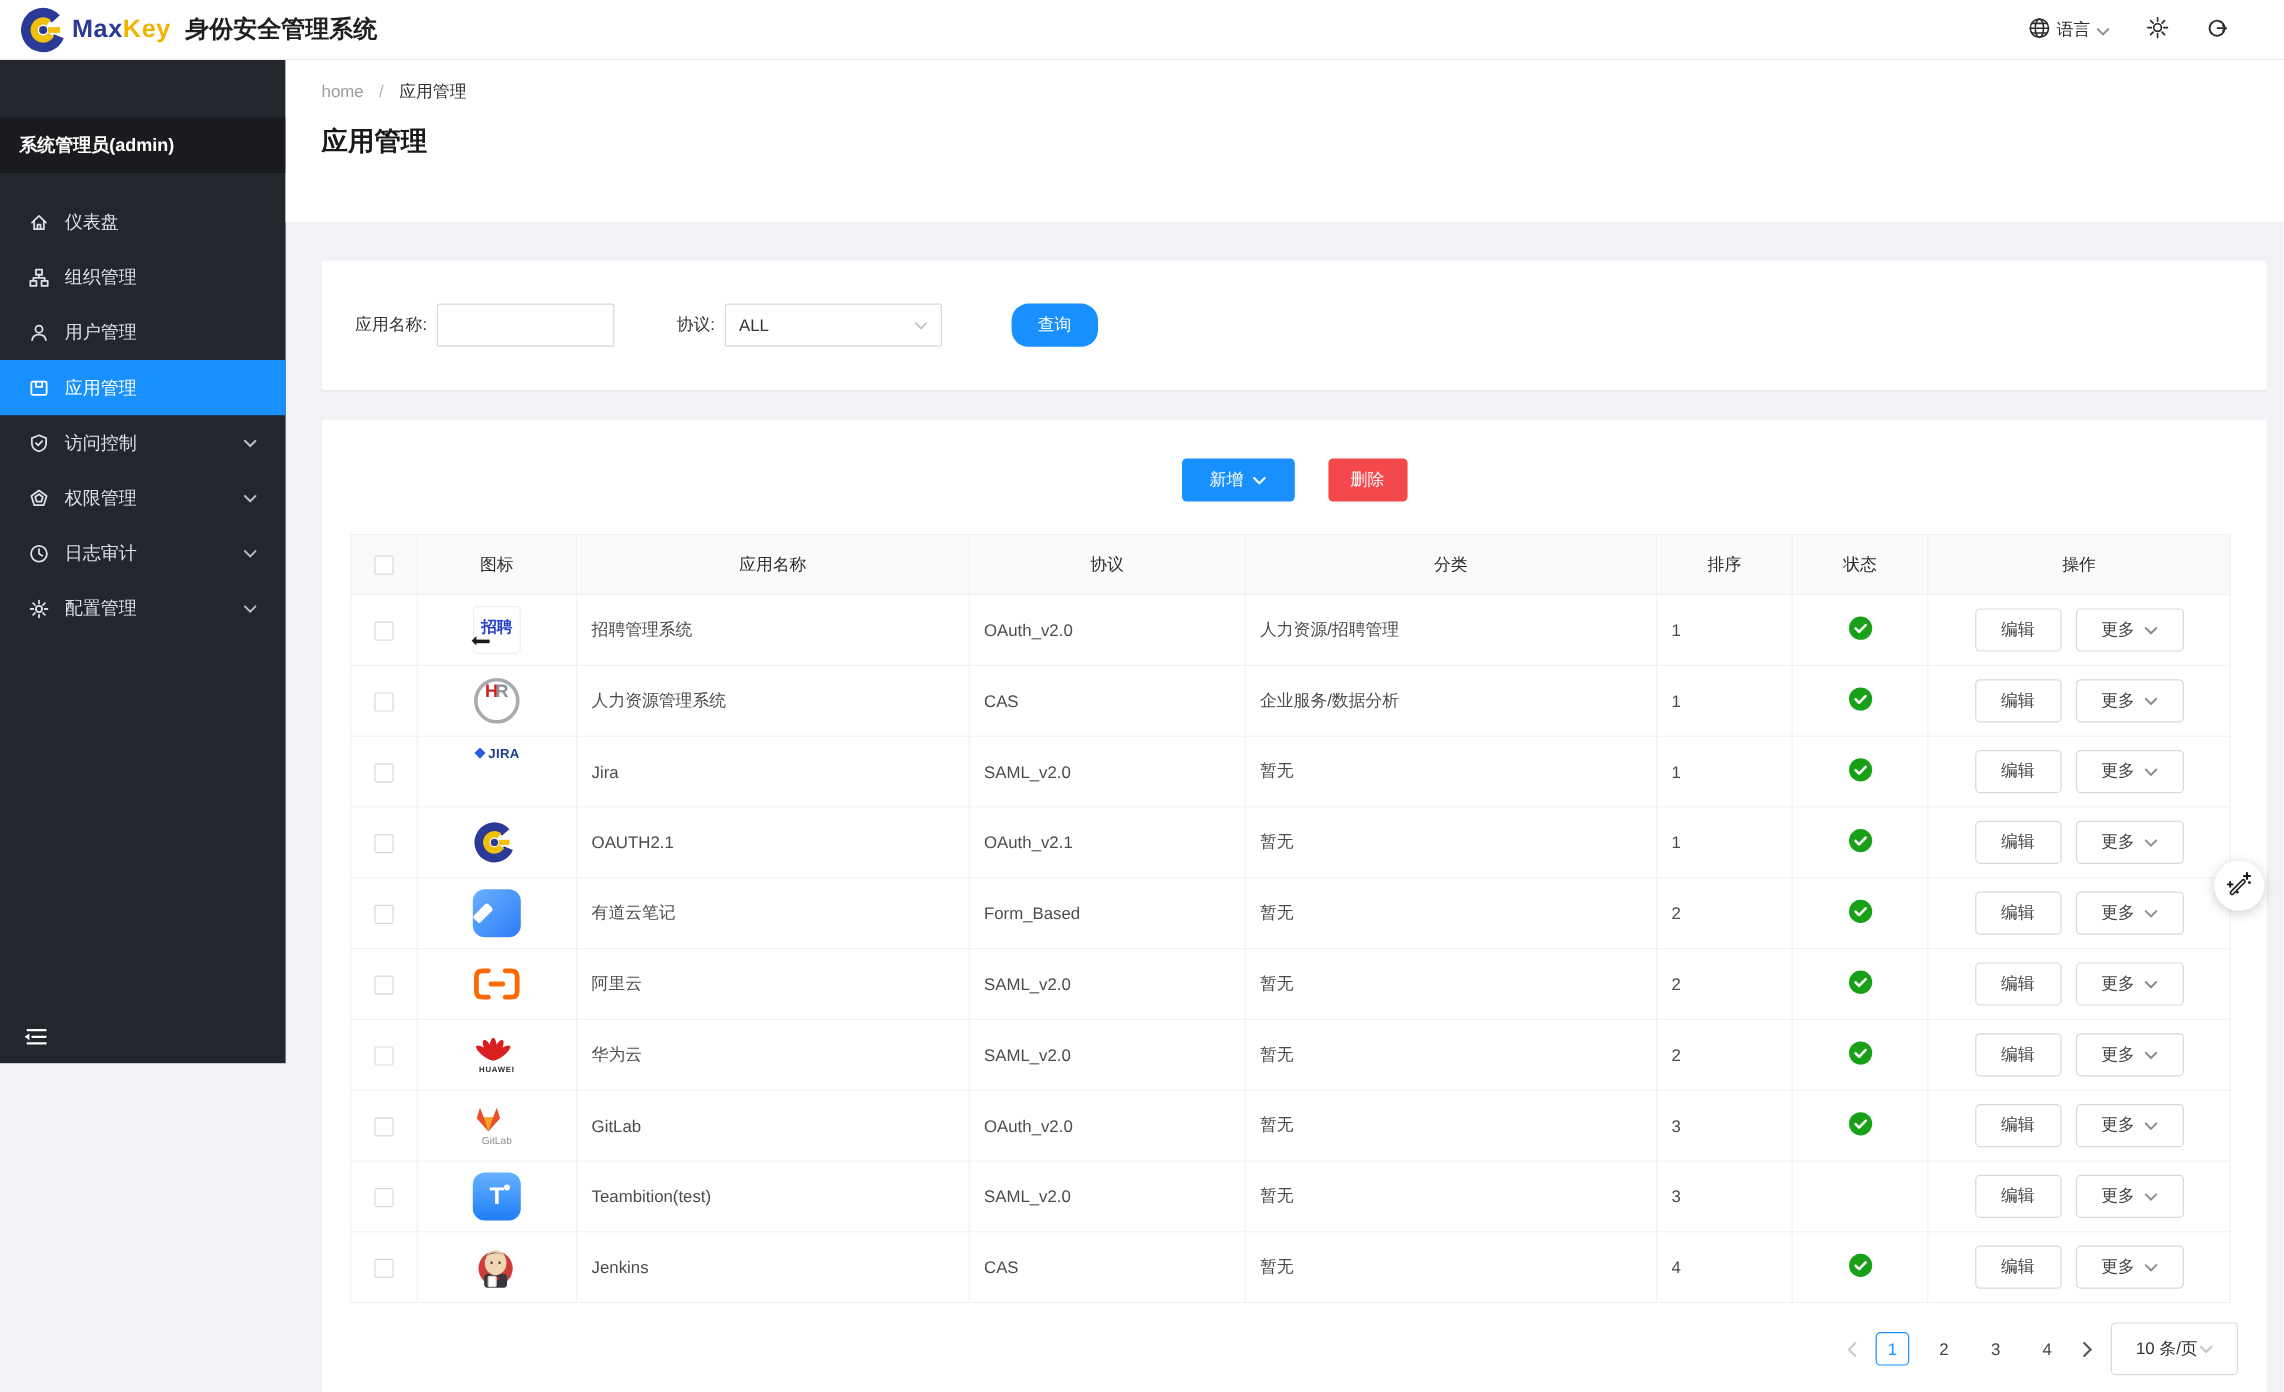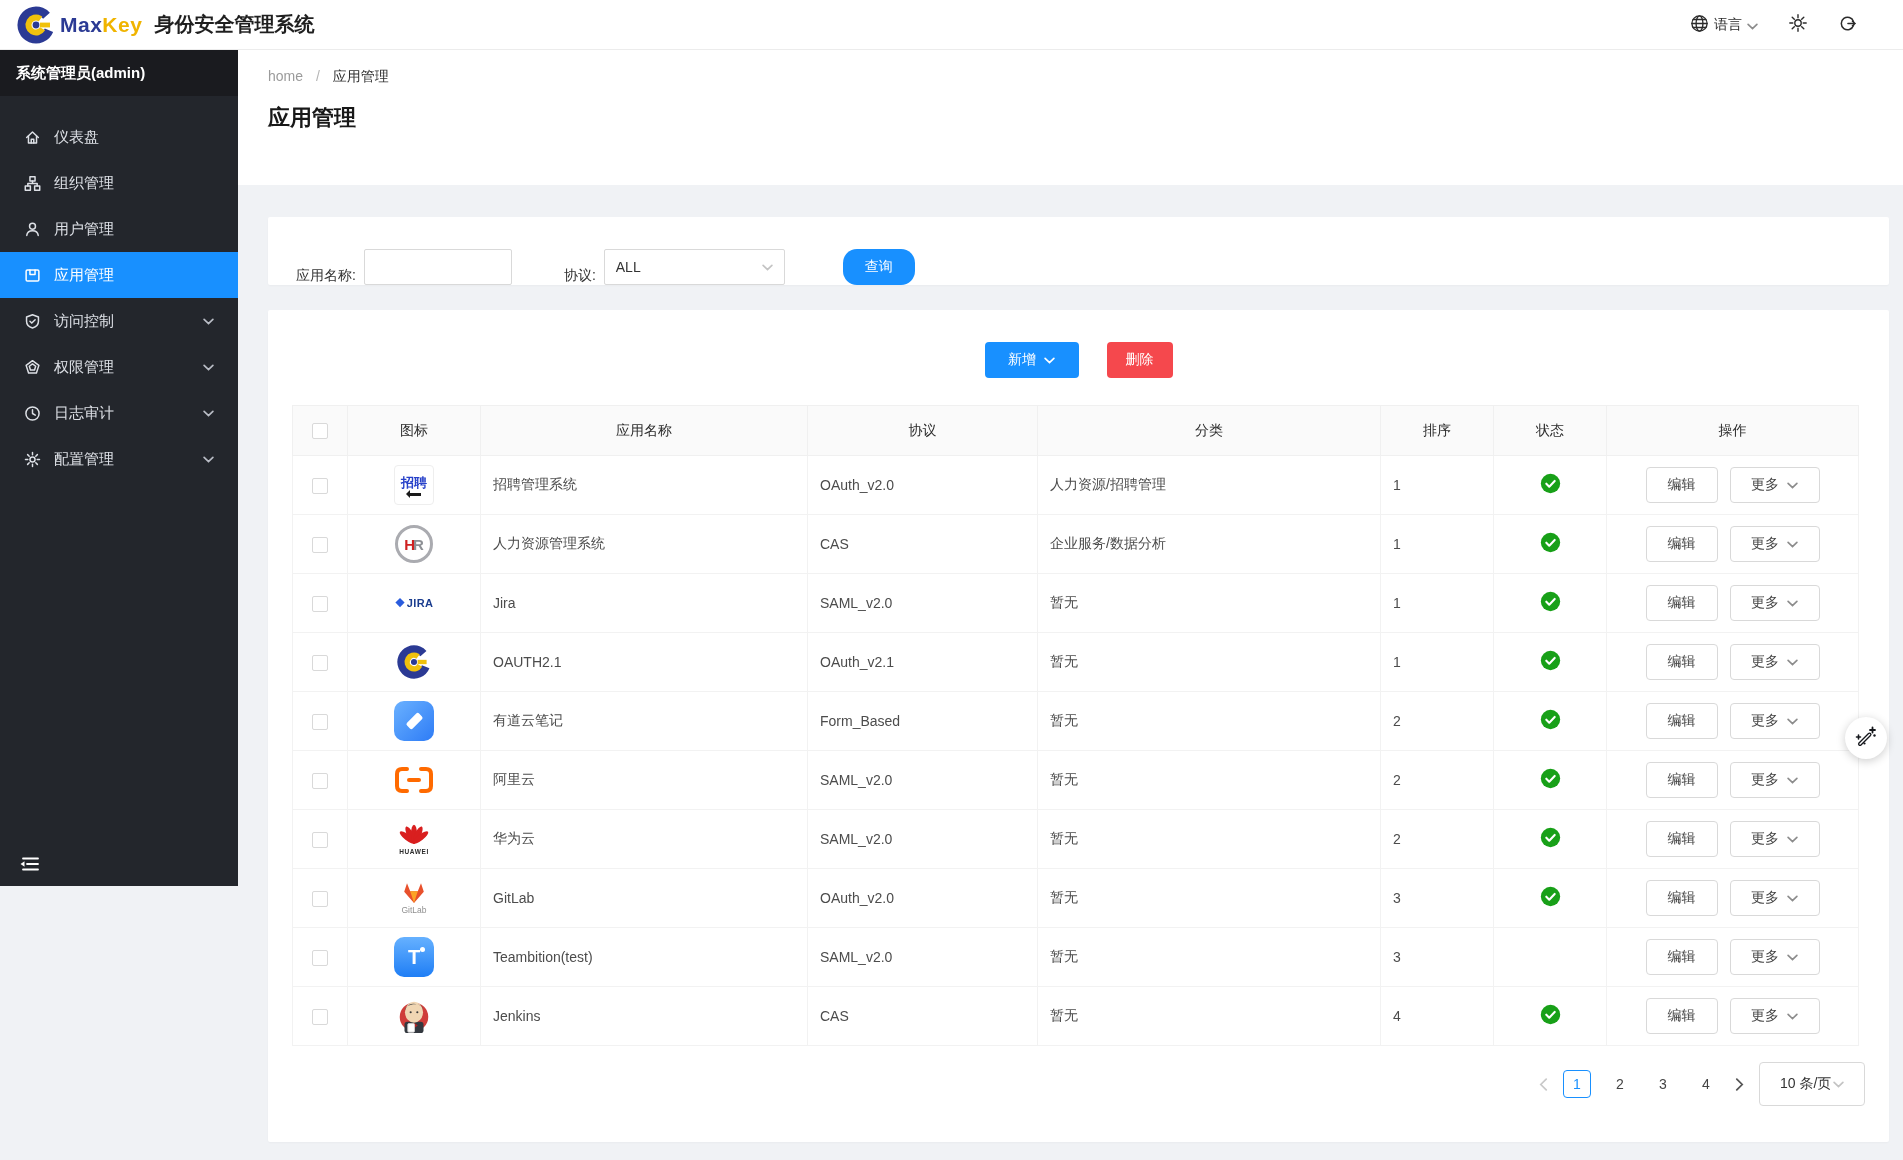--- a/index.html
+++ b/index.html
@@ -15,42 +15,42 @@
   .brand-max { color:#2b3a94; } .brand-key { color:#f0b400; }
   .brand-suffix { font-size:20px; font-weight:bold; color:#1f1f1f; margin-left:8px; }
   .top-actions { margin-left:auto; display:flex; align-items:center; gap:30px; padding-right:46px; color:#2b2b2b; }
   .lang-btn { display:flex; align-items:center; gap:5px; cursor:pointer; }
   .lang-btn .chev { color:#8c8c8c; }
   .icon-btn { display:flex; align-items:center; cursor:pointer; }
 
   
   .sidebar { position:absolute; left:0; top:50px; width:238px; height:836px; background:#23262c; }
   .side-user { height:46px; background:#1a1b1f; color:#fff; font-weight:bold; font-size:15px;
-               display:flex; align-items:center; padding-left:16px; }
+               display:flex; align-items:center; padding-left:16px;margin-top:48px; }
   .side-nav { padding-top:18px; }
   .side-item { height:46px; display:flex; align-items:center; padding:0 24px; color:#dde0e6; cursor:pointer; }
   .side-item .s-icon { width:17px; height:17px; display:flex; align-items:center; margin-right:13px; color:#dde0e6; }
   .side-item .s-label { font-size:15px; }
   .side-item .s-chev { margin-left:auto; color:#b9bdc6; display:flex; }
   .side-item.active { background:#1890ff; color:#fff; }
   .side-item.active .s-icon { color:#fff; }
   .side-collapse { position:absolute; left:18px; bottom:10px; width:26px; height:24px; color:#fff;
                    display:flex; align-items:center; cursor:pointer; }
 
   
   .main { position:absolute; left:238px; top:50px; width:1665px; height:1110px; }
   .page-head { background:#fff; height:135px; padding:18px 30px 0; }
   .breadcrumb { font-size:14px; }
   .bc-home { color:#9b9b9b; cursor:pointer; }
   .bc-sep { color:#b5b5b5; margin:0 9px; }
   .bc-cur { color:#303030; }
   .page-title { font-size:22px; font-weight:600; color:#181818; margin-top:17px; }
 
   .card { background:#fff; margin:0 14px 0 30px; border-radius:2px; box-shadow:0 1px 2px rgba(0,0,0,.03); }
-  .filter-card { margin-top:32px; height:68px; display:flex; align-items:flex-end; padding:0 28px; }
+  .filter-card { margin-top:32px; height:108px; display:flex; align-items:center; padding:0 28px; }
   .f-label { color:#333; }
   .f-input { width:148px; height:36px; border:1px solid #d9d9d9; border-radius:2px; margin-left:8px;
              padding:0 10px; font-size:14px; outline:none; font-family:inherit; }
   .f-proto-label { margin-left:52px; }
   .select { width:181px; height:36px; border:1px solid #d9d9d9; border-radius:2px; margin-left:8px;
             display:flex; align-items:center; justify-content:space-between; padding:0 11px; cursor:pointer; color:#333; }
   .select .chev { color:#c3c3c3; display:flex; }
   .btn { border:none; font-size:14px; font-family:inherit; cursor:pointer; border-radius:14px;
          display:inline-flex; align-items:center; justify-content:center; }
   .btn-search { width:72px; height:36px; background:#1890ff; color:#fff; margin-left:58px; }
@@ -83,21 +83,21 @@
   .pg-num.active { border:1px solid #1890ff; color:#1890ff; border-radius:4px; }
   .pg-size { width:106px; height:44px; border:1px solid #d9d9d9; border-radius:4px; display:flex;
              align-items:center; justify-content:space-between; padding:0 20px; color:#333; cursor:pointer; }
   .pg-size .chev { color:#c3c3c3; display:flex; }
 
   
   .fab { position:absolute; left:1845px; top:717px; width:42px; height:42px; border-radius:50%; background:#fff;
          box-shadow:0 2px 10px rgba(0,0,0,.2); display:flex; align-items:center; justify-content:center; cursor:pointer; z-index:20; }
 
   
-  .ic { width:40px; height:40px; display:flex; flex-direction:column; align-items:center; justify-content:center; }
+  .ic { width:40px; height:40px; display:flex; flex-direction:column; justify-content:center; }
   .ic-zhaopin { background:#fff; border:1px solid #eee; border-radius:4px; }
   .zp-txt { color:#2741c9; font-weight:bold; font-size:13px; line-height:15px; }
   .zp-arrow { display:block; width:13px; height:3px; background:#1a1a1a; position:relative; margin-top:3px; }
   .zp-arrow::before { content:''; position:absolute; left:-6px; top:-3px; border:4px solid transparent; border-right-color:#1a1a1a; }
   .ic-hr { border:3px solid #aaabb0; border-radius:50%; width:38px; height:38px; flex-direction:row; font-weight:800; font-size:15px; }
   .ic-hr .h { color:#cf2121; } .ic-hr .r { color:#8d9095; margin-left:-2px; }
   .ic-jira { flex-direction:row; gap:2px; }
   .jira-txt { color:#1b3d8f; font-weight:bold; font-size:11px; letter-spacing:.3px; }
   .ic-youdao { background:linear-gradient(135deg,#6ab1ff,#2e7cf6); border-radius:10px; }
   .yd-pen { width:17px; height:8px; background:#fff; border-radius:2px; transform:rotate(-45deg); }

